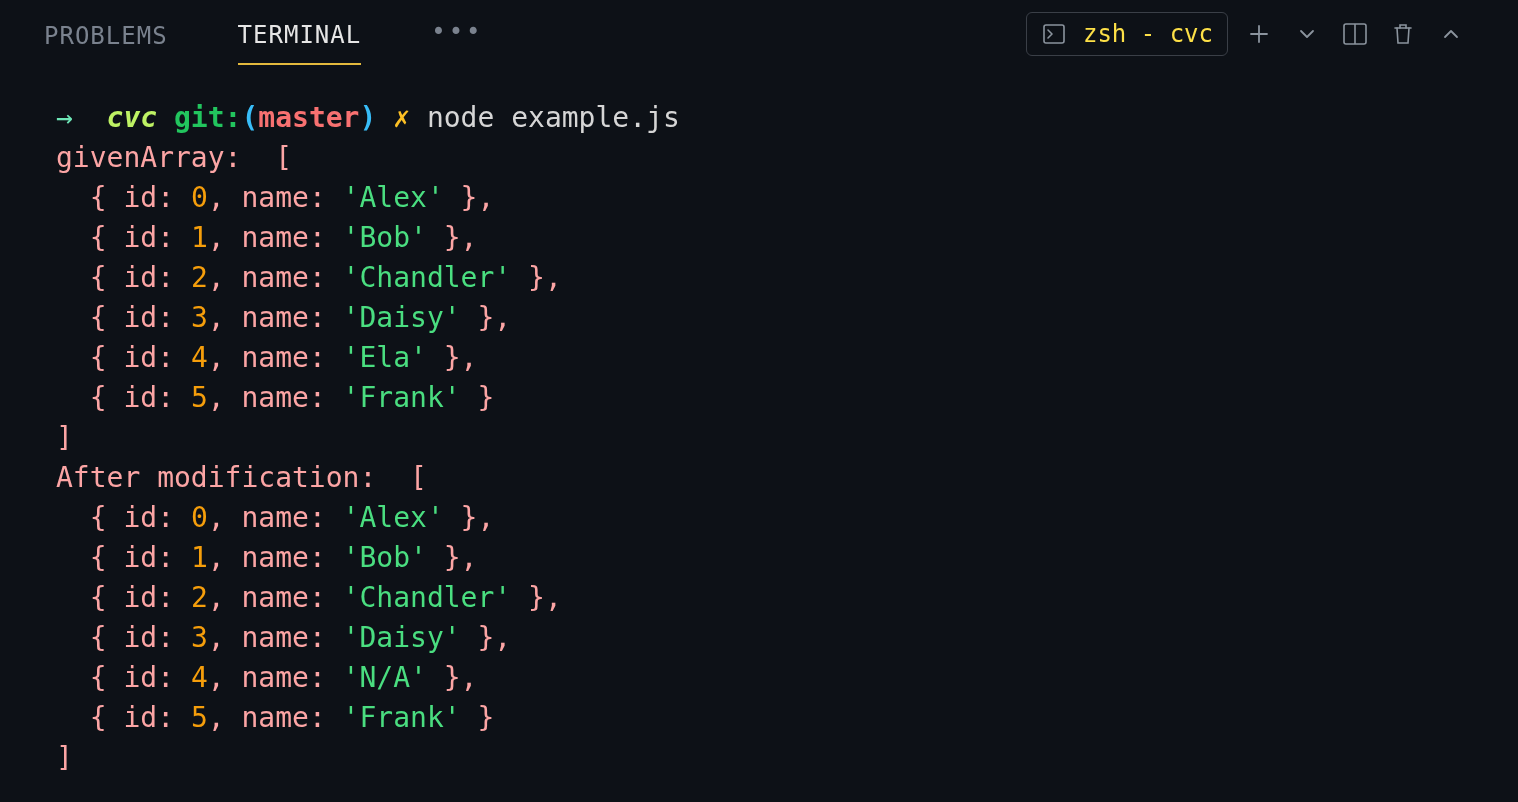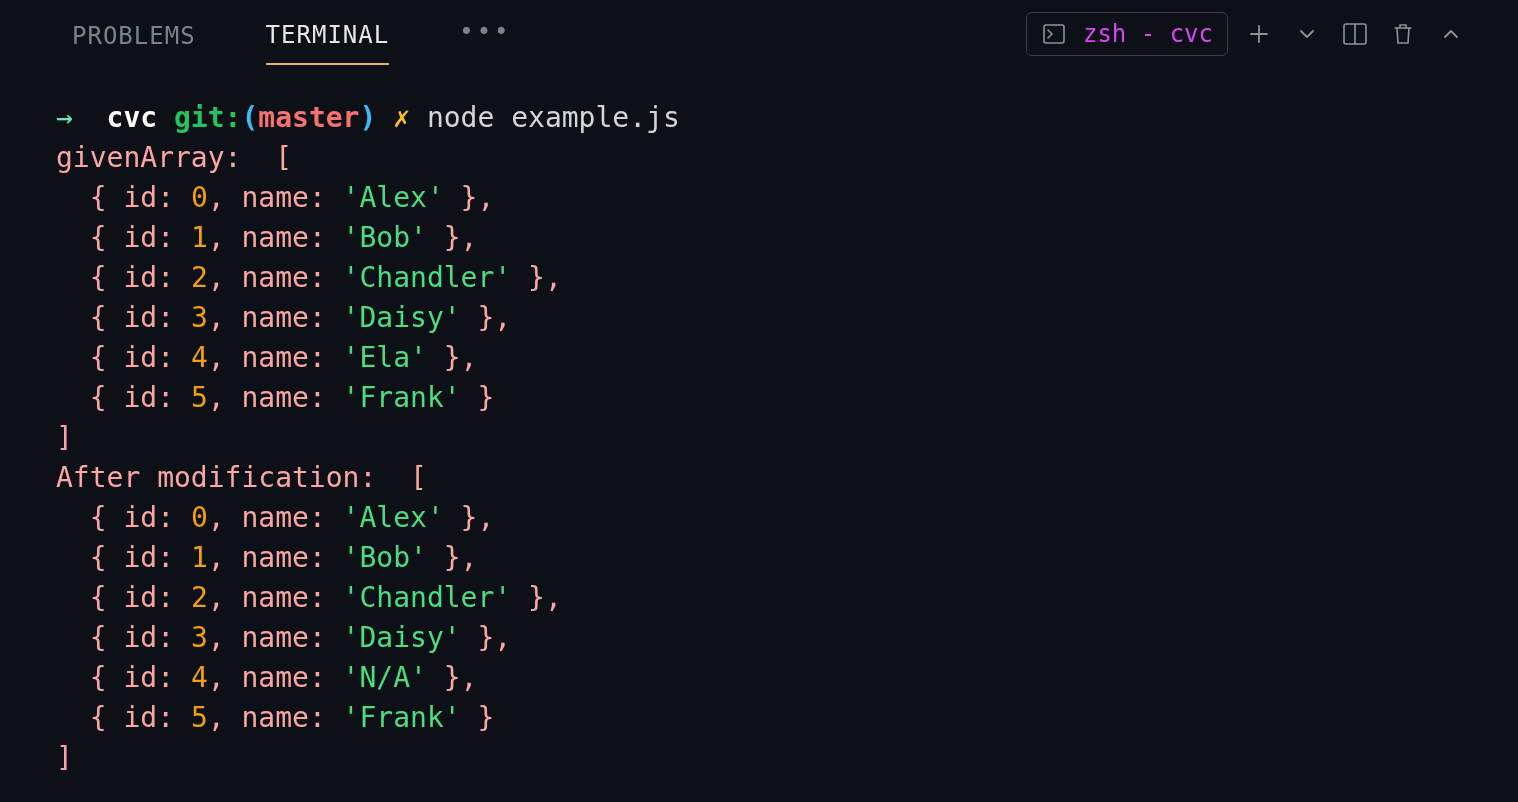--- a/index.html
+++ b/index.html
@@ -8,21 +8,21 @@
     height: 802px;
     background: #0d1117;
     font-family: ui-monospace, "SF Mono", Menlo, Consolas, monospace;
     color: #c9d1d9;
     overflow: hidden;
   }
   .panel-header {
     display: flex;
     align-items: center;
     height: 68px;
-    padding: 0 50px 0 72px;
+    padding: 0 50px 0 44px;
   }
   .tabs {
     display: flex;
     gap: 70px;
     align-items: center;
     font-size: 24px;
     letter-spacing: 1px;
   }
   .tab {
     color: #7a828e;
@@ -39,21 +39,21 @@
     color: #7a828e;
     font-size: 24px;
     padding: 0 0 4px 0;
     letter-spacing: 3px;
   }
   .right-tools {
     margin-left: auto;
     display: flex;
     align-items: center;
     gap: 14px;
-    color: #d946ef;
+    color: #fde047;
     font-size: 24px;
   }
   .shell-chip {
     display: flex;
     align-items: center;
     gap: 12px;
     border: 1px solid #3a3f47;
     border-radius: 6px;
     padding: 4px 14px 4px 10px;
   }
@@ -67,21 +67,21 @@
     cursor: pointer;
   }
   .terminal-body {
     padding: 30px 56px 0 56px;
     font-size: 28px;
     line-height: 40px;
     white-space: pre;
     font-variant-ligatures: none;
   }
   .prompt-arrow { color: #6ee7b7; }
-  .prompt-cwd   { color: #ffffff; font-weight: 600; }
+  .prompt-cwd   { color: #bef264; font-weight: 600; font-style: italic; }
   .prompt-git   { color: #22c55e; font-weight: 600; }
   .prompt-paren { color: #38bdf8; font-weight: 600; }
   .prompt-branch{ color: #f87171; font-weight: 600; }
   .prompt-dirty { color: #fbbf24; font-weight: 600; }
   .cmd          { color: #d6d6d6; }
   .out          { color: #fca5a5; }
   .num          { color: #f59e0b; }
   .str          { color: #4ade80; }
 </style>
 </head>

